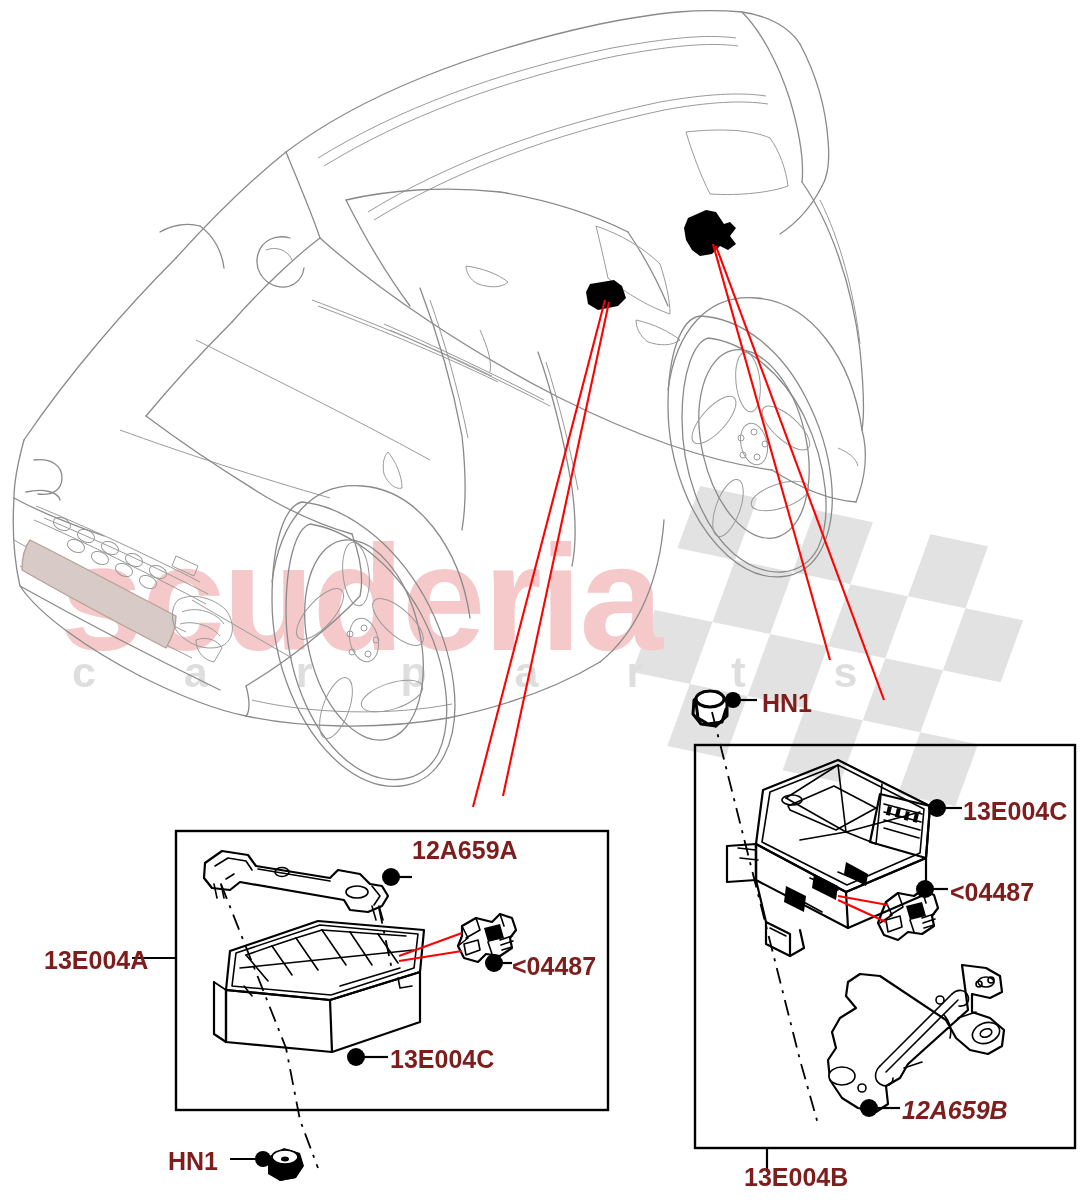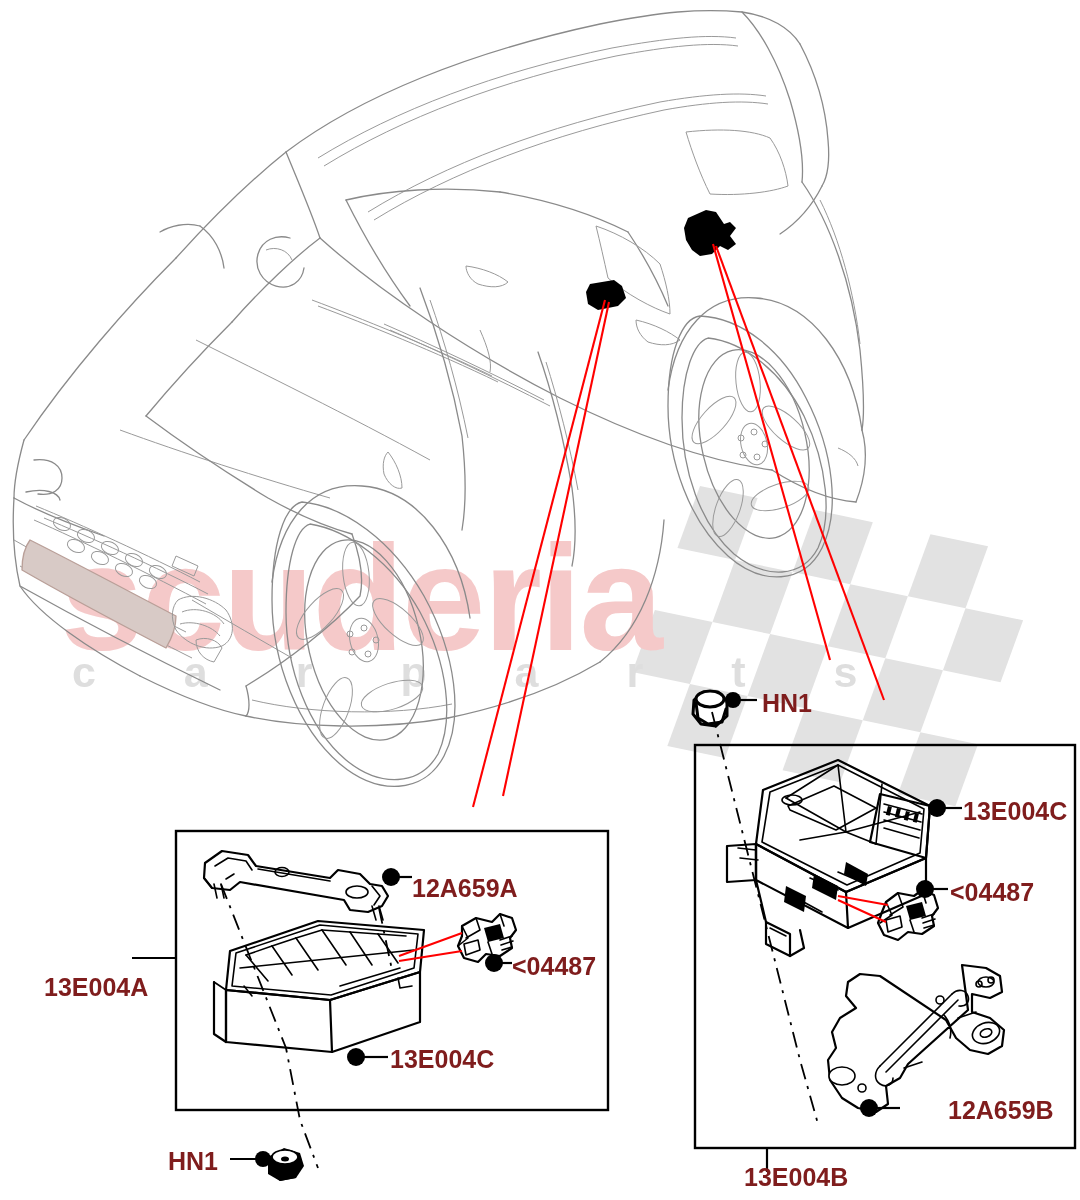--- a/index.html
+++ b/index.html
@@ -466,33 +466,33 @@
         <path class="kt" d="M904,1068 L922,1062"></path>
         <path class="kt" d="M944,1015 C950,1022 952,1030 950,1038"></path>
       </g>
 
       <circle class="kf" cx="869" cy="1108" r="9"></circle>
       <path class="lead" d="M869,1108 L900,1108"></path>
     </g>
 
   </svg>
 
-  <div class="lbl" style="left:412px;top:874px;">12A659A</div>
+  <div class="lbl" style="left:412px;top:836px;">12A659A</div>
 
   <div class="lbl" style="left:512px;top:952px;">&lt;04487</div>
 
   <div class="lbl" style="left:390px;top:1045px;">13E004C</div>
 
-  <div class="lbl" style="left:44px;top:946px;margin-top:27px;">13E004A</div>
+  <div class="lbl" style="left:44px;top:946px;">13E004A</div>
 
   <div class="lbl" style="left:168px;top:1147px;">HN1</div>
 
   <div class="lbl" style="left:762px;top:689px;">HN1</div>
 
   <div class="lbl" style="left:963px;top:797px;">13E004C</div>
 
   <div class="lbl" style="left:950px;top:878px;">&lt;04487</div>
 
-  <div class="lbl" style="left:948px;top:1096px;">12A659B</div>
+  <div class="lbl" style="left:902px;top:1096px;font-style:italic;">12A659B</div>
 
   <div class="lbl" style="left:744px;top:1163px;">13E004B</div>
 
 </div>
 
 </body></html>

